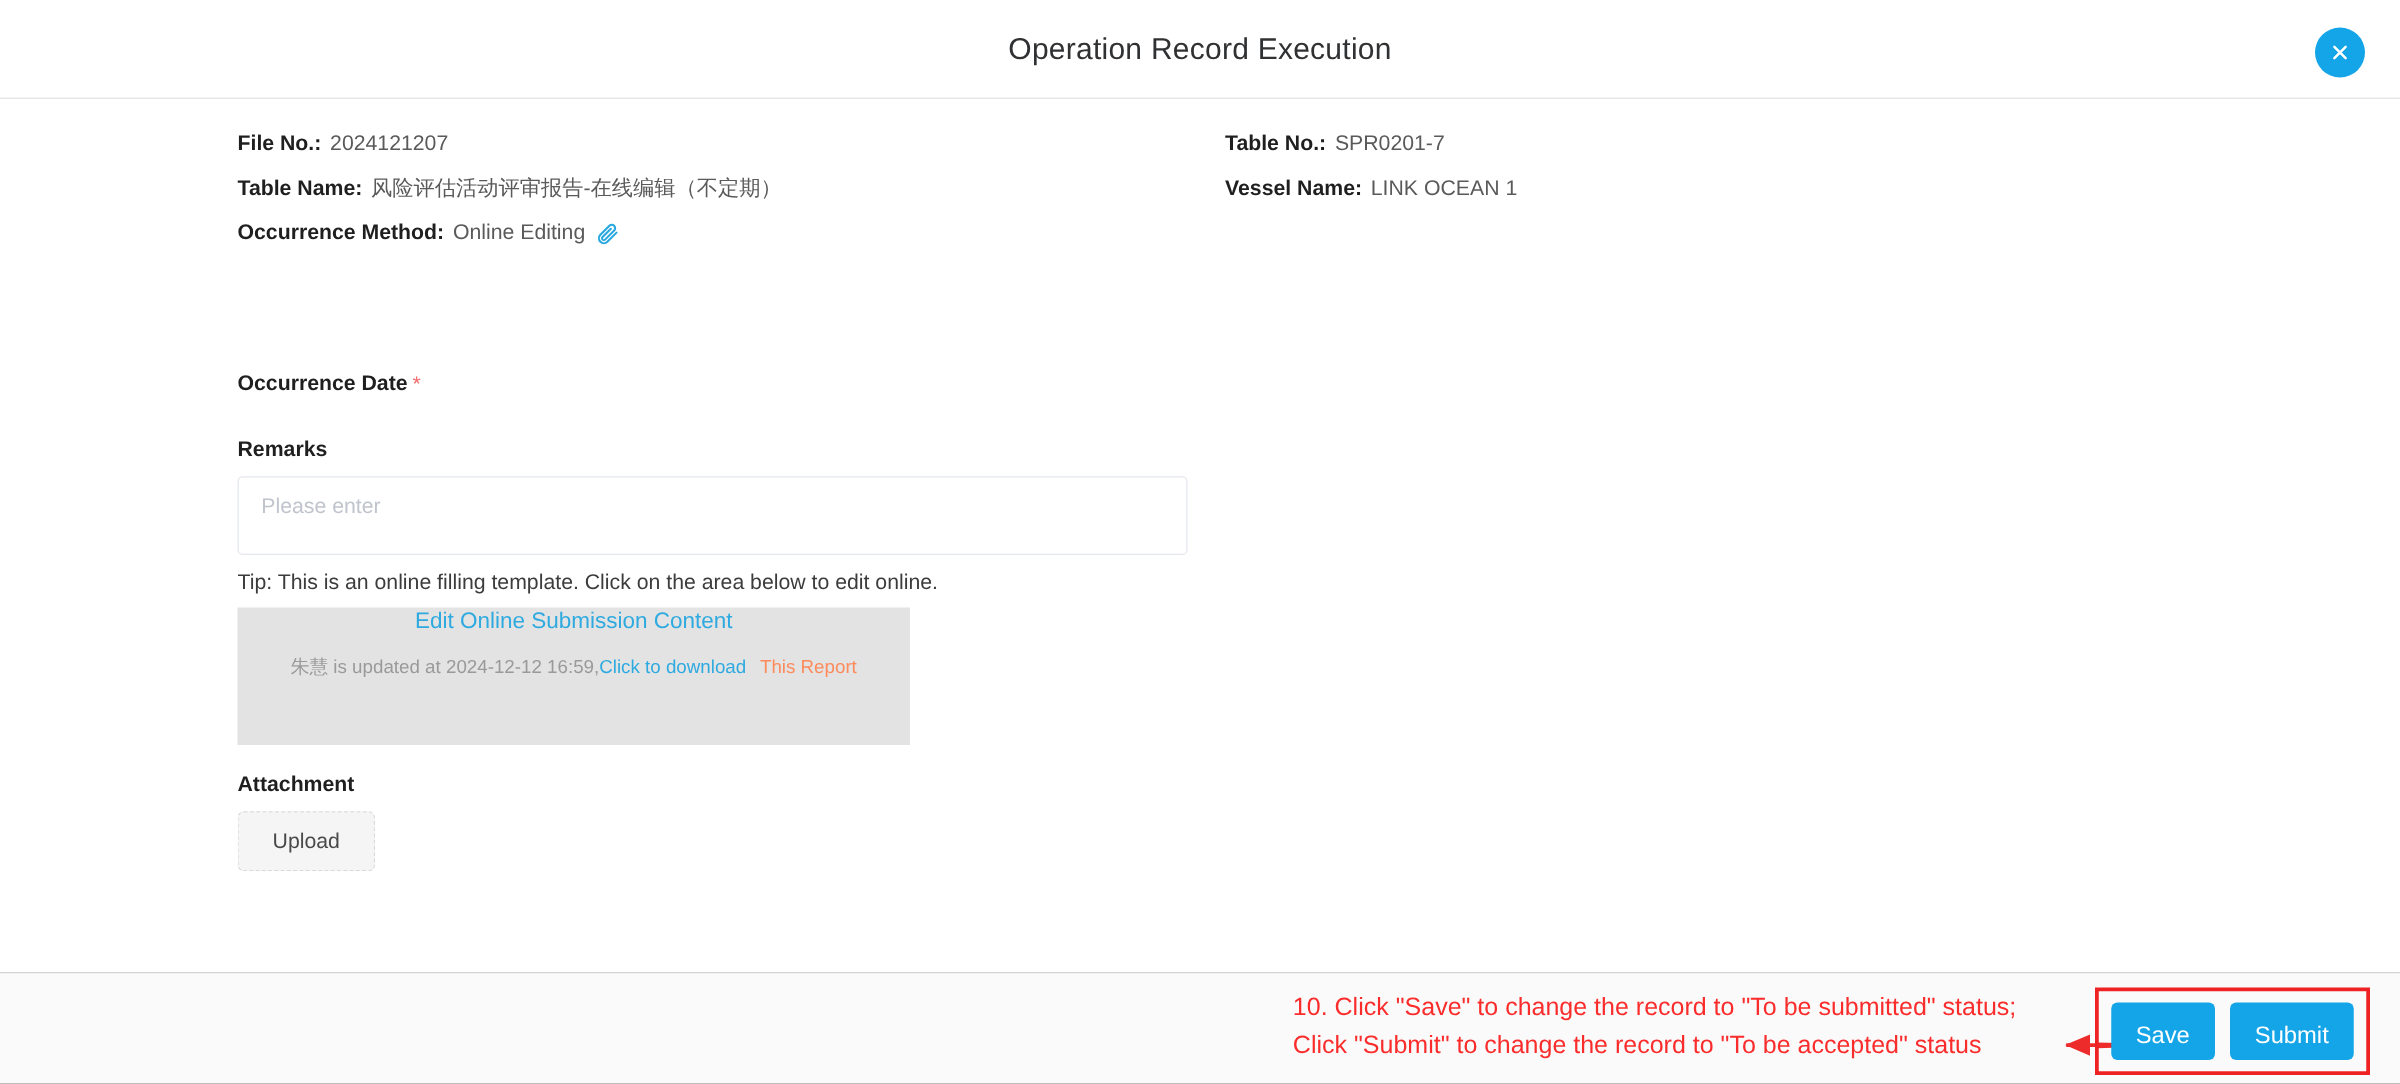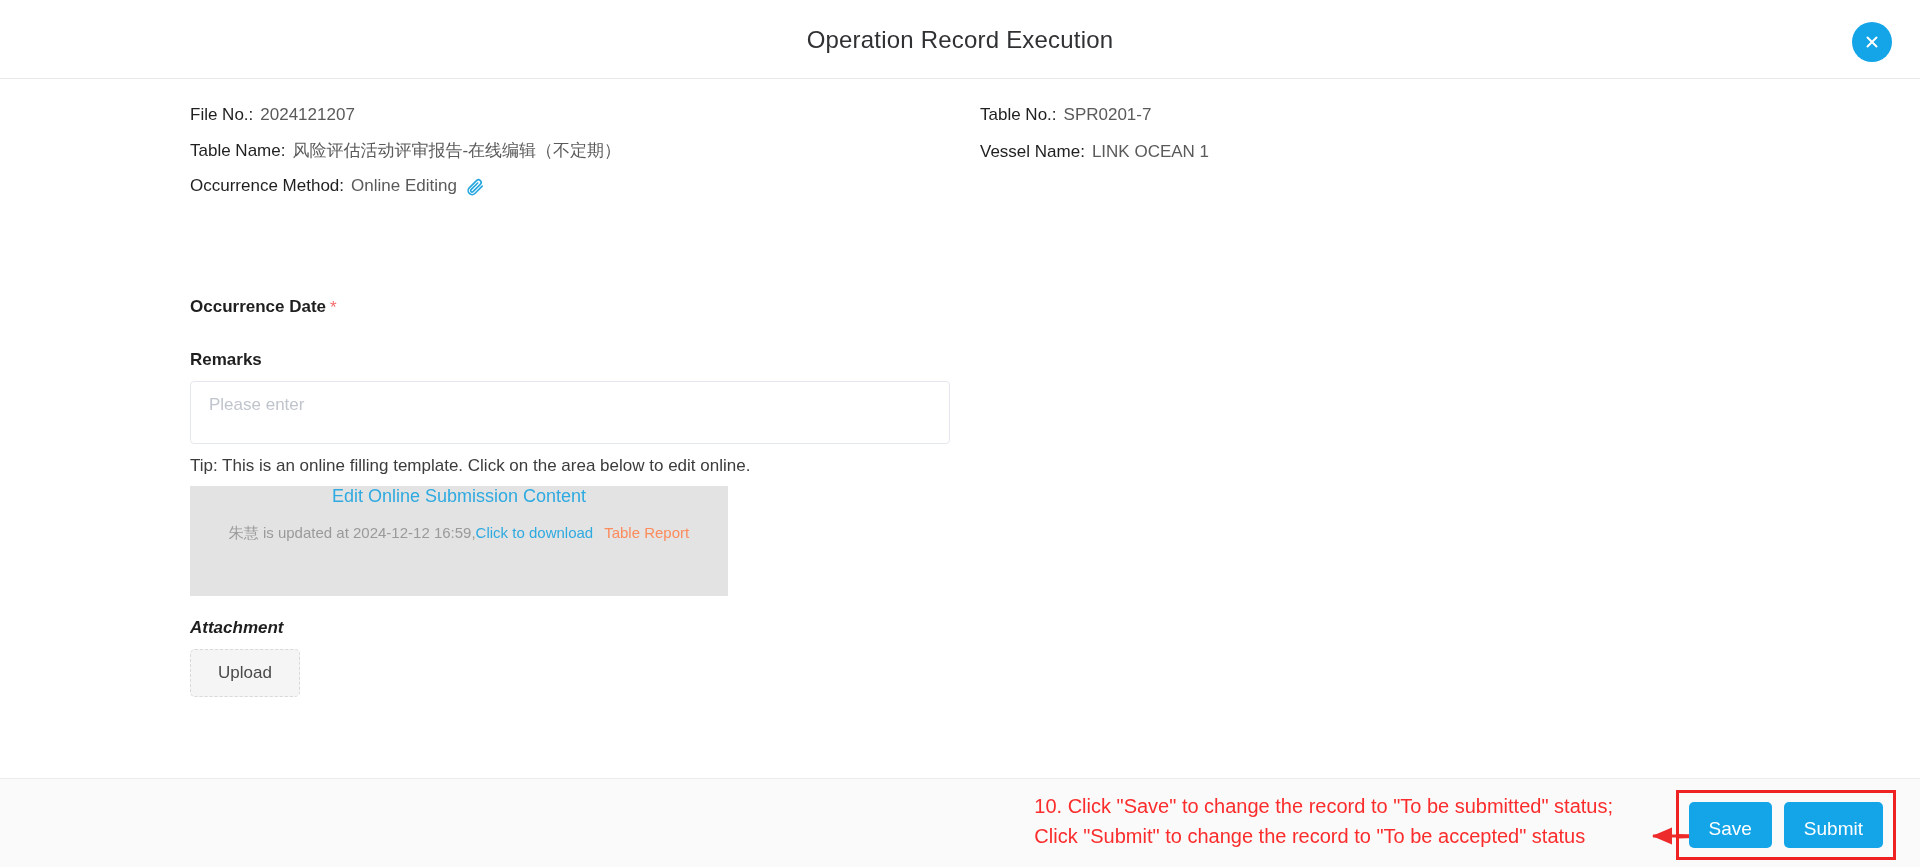--- a/index.html
+++ b/index.html
@@ -64,24 +64,24 @@
     position: absolute;
     left: 190px;
     top: 26px;
     width: 1500px;
   }
   .info-row {
     display: flex;
     margin-bottom: 14px;
   }
   .info-col-left { width: 790px; display: flex; align-items: center; }
-  .info-col-right { flex: 1; display: flex; align-items: flex-end; }
+  .info-col-right { flex: 1; display: flex; align-items: center; }
   .lbl {
     font-size: 17px;
-    font-weight: normal;
+    font-weight: bold;
     color: #1f1f1f;
     white-space: nowrap;
   }
   .val {
     font-size: 17px;
     color: #5a5a5a;
     margin-left: 7px;
     white-space: nowrap;
   }
   .clip-icon {
@@ -193,21 +193,20 @@
   .meta-link { color: #2eaae0; cursor: pointer; }
   .meta-clear { color: #fd8b5c; cursor: pointer; margin-left: 11px; }
 
   .attach-label {
     font-size: 17px;
     font-weight: bold;
     color: #1f1f1f;
     margin-top: 22px;
     margin-bottom: 11px;
     display: block;
-    font-style: italic;
   }
   .upload-btn {
     width: 110px;
     height: 48px;
     border: 1px dashed #d9d9d9;
     border-radius: 5px;
     background: #f5f5f5;
     font-size: 17px;
     color: #4a4a4a;
     cursor: pointer;
@@ -332,21 +331,21 @@
 
       <div class="textarea-wrap">
         <textarea placeholder="Please enter" style=""></textarea>
       </div>
 
       <div class="tip-text">Tip: This is an online filling template. Click on the area below to edit online.</div>
 
       <div class="edit-panel">
         <div class="edit-link">Edit Online Submission Content</div>
         <div class="edit-meta">
-          <span class="meta-gray">朱慧 is updated at 2024-12-12 16:59,</span><span class="meta-link">Click to download</span><span class="meta-clear">Table Report</span>
+          <span class="meta-gray">朱慧 is updated at 2024-12-12 16:59,</span><span class="meta-link">Click to download</span><span class="meta-clear">This Report</span>
         </div>
       </div>
 
       <label class="attach-label">Attachment</label>
       <button class="upload-btn">Upload</button>
     </div>
 
   </div>
 
   <div class="dlg-footer">

